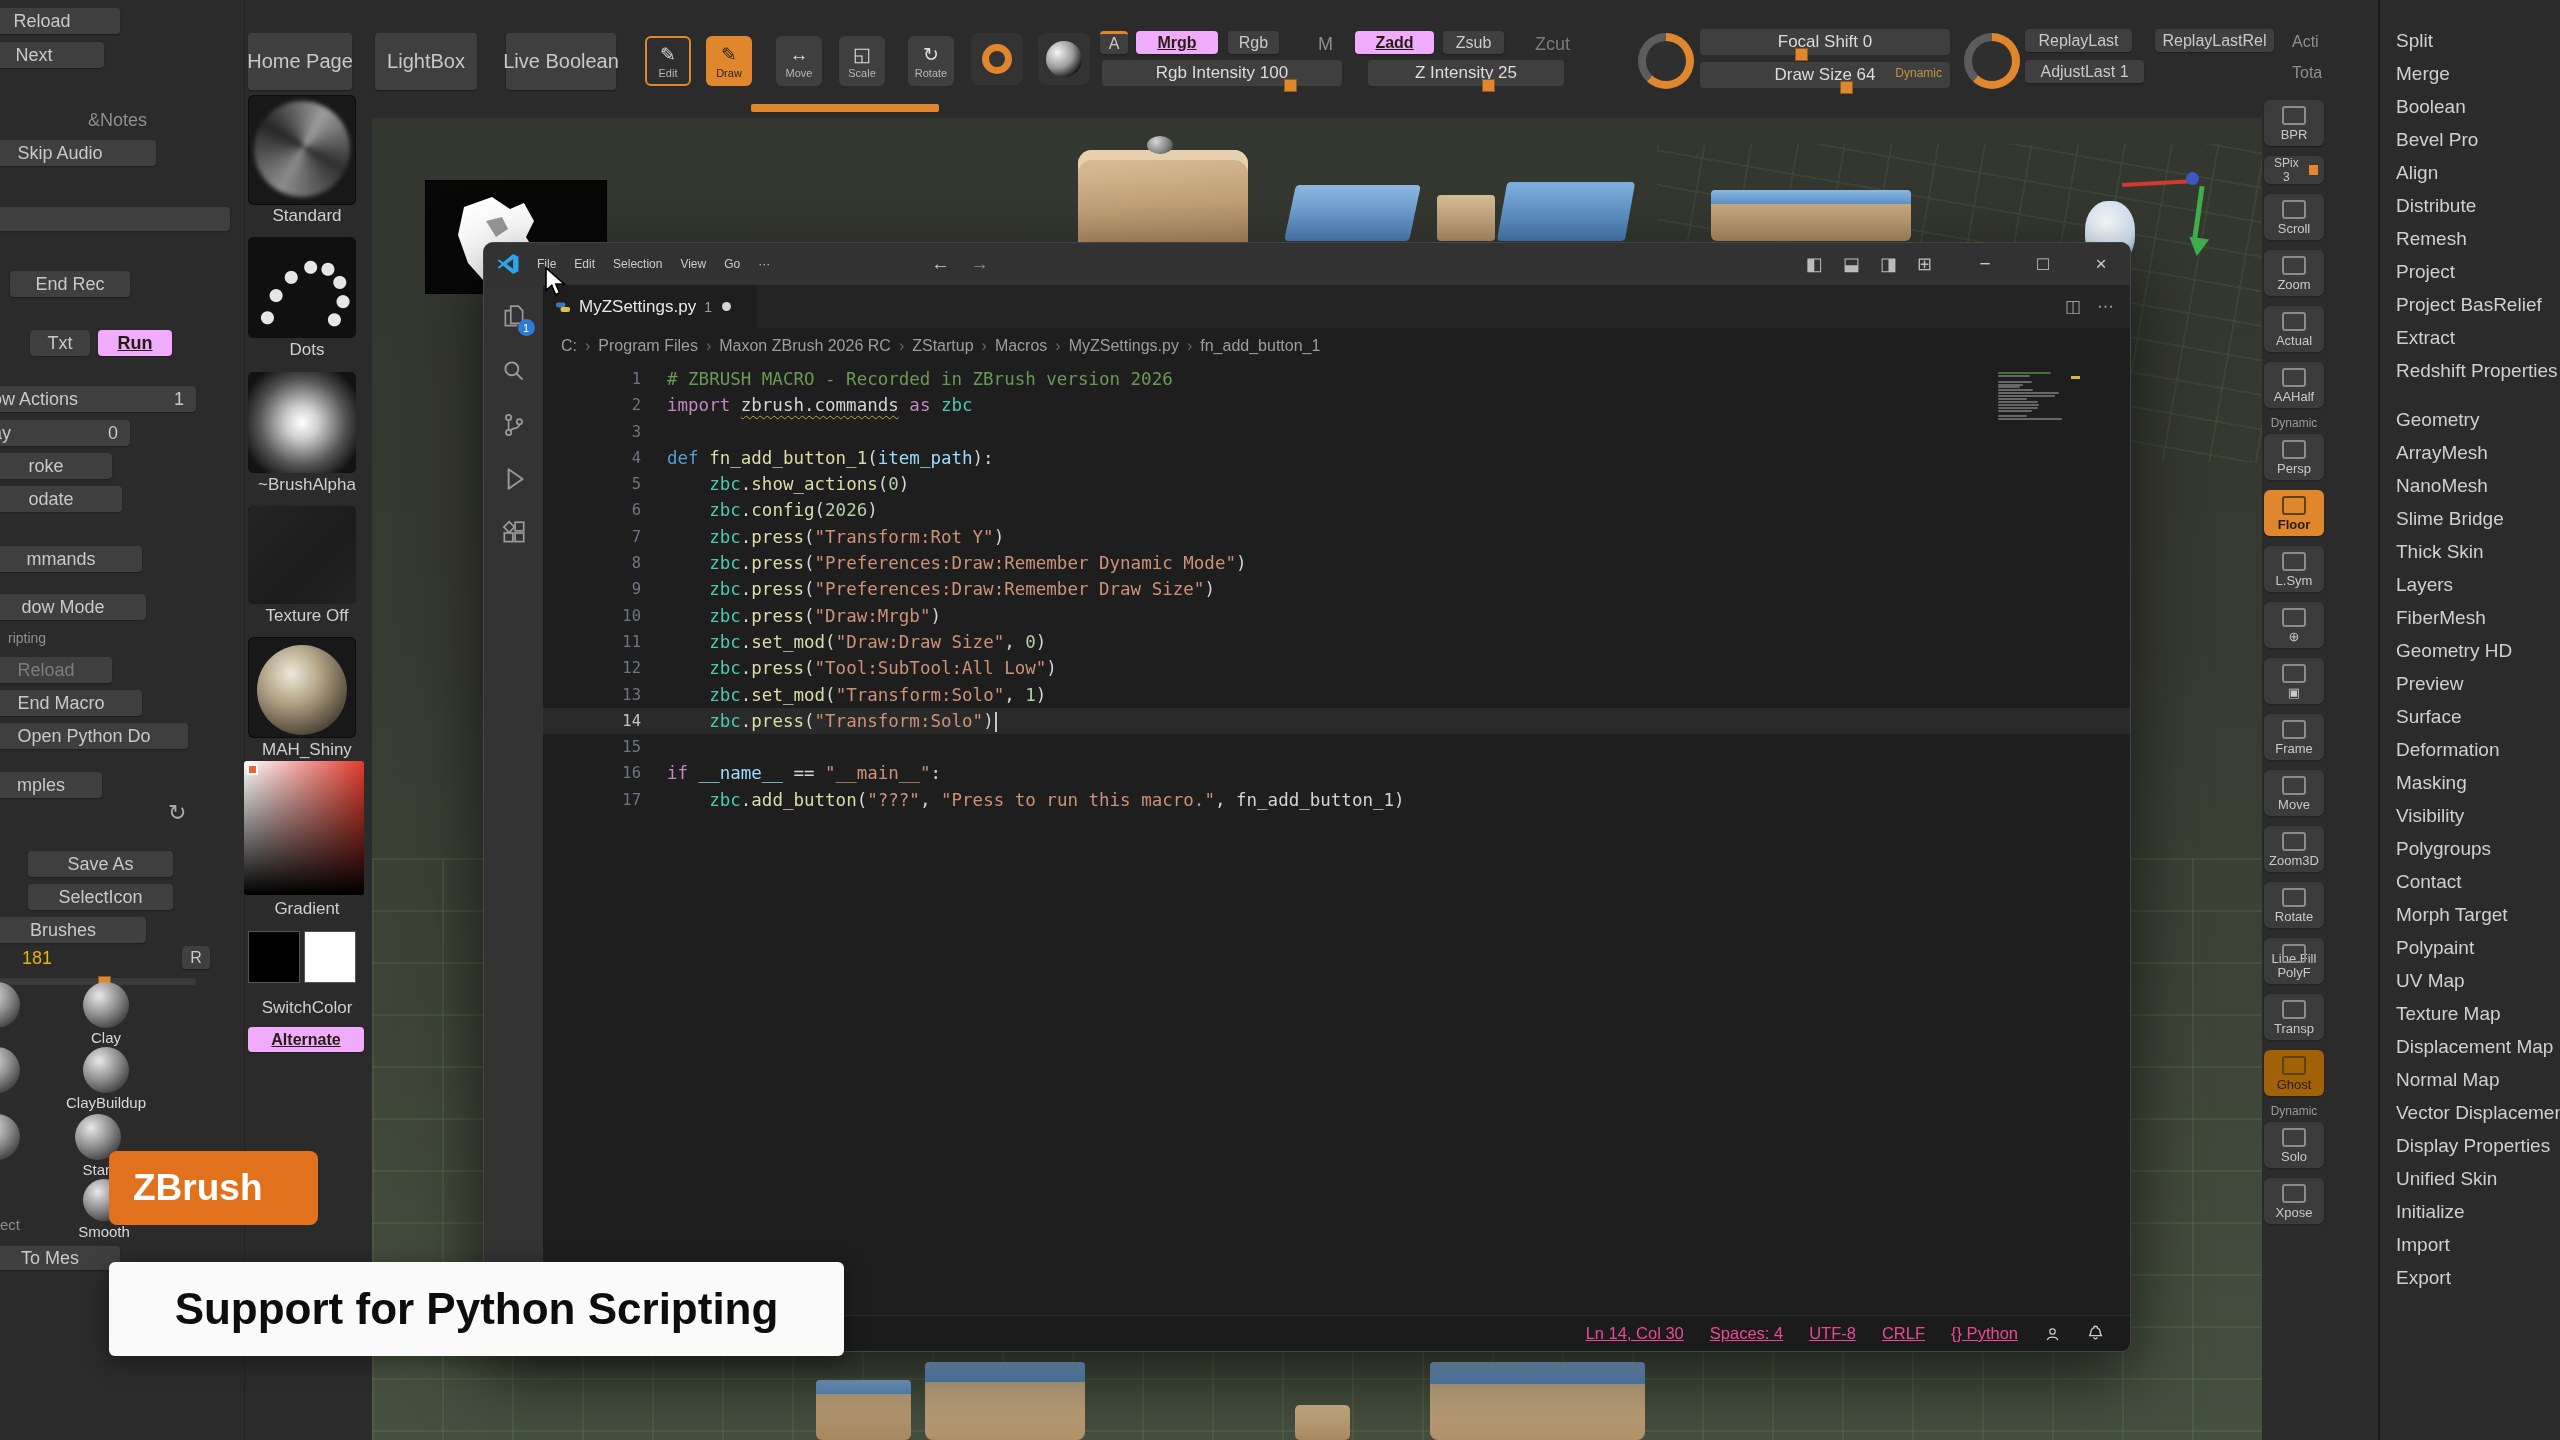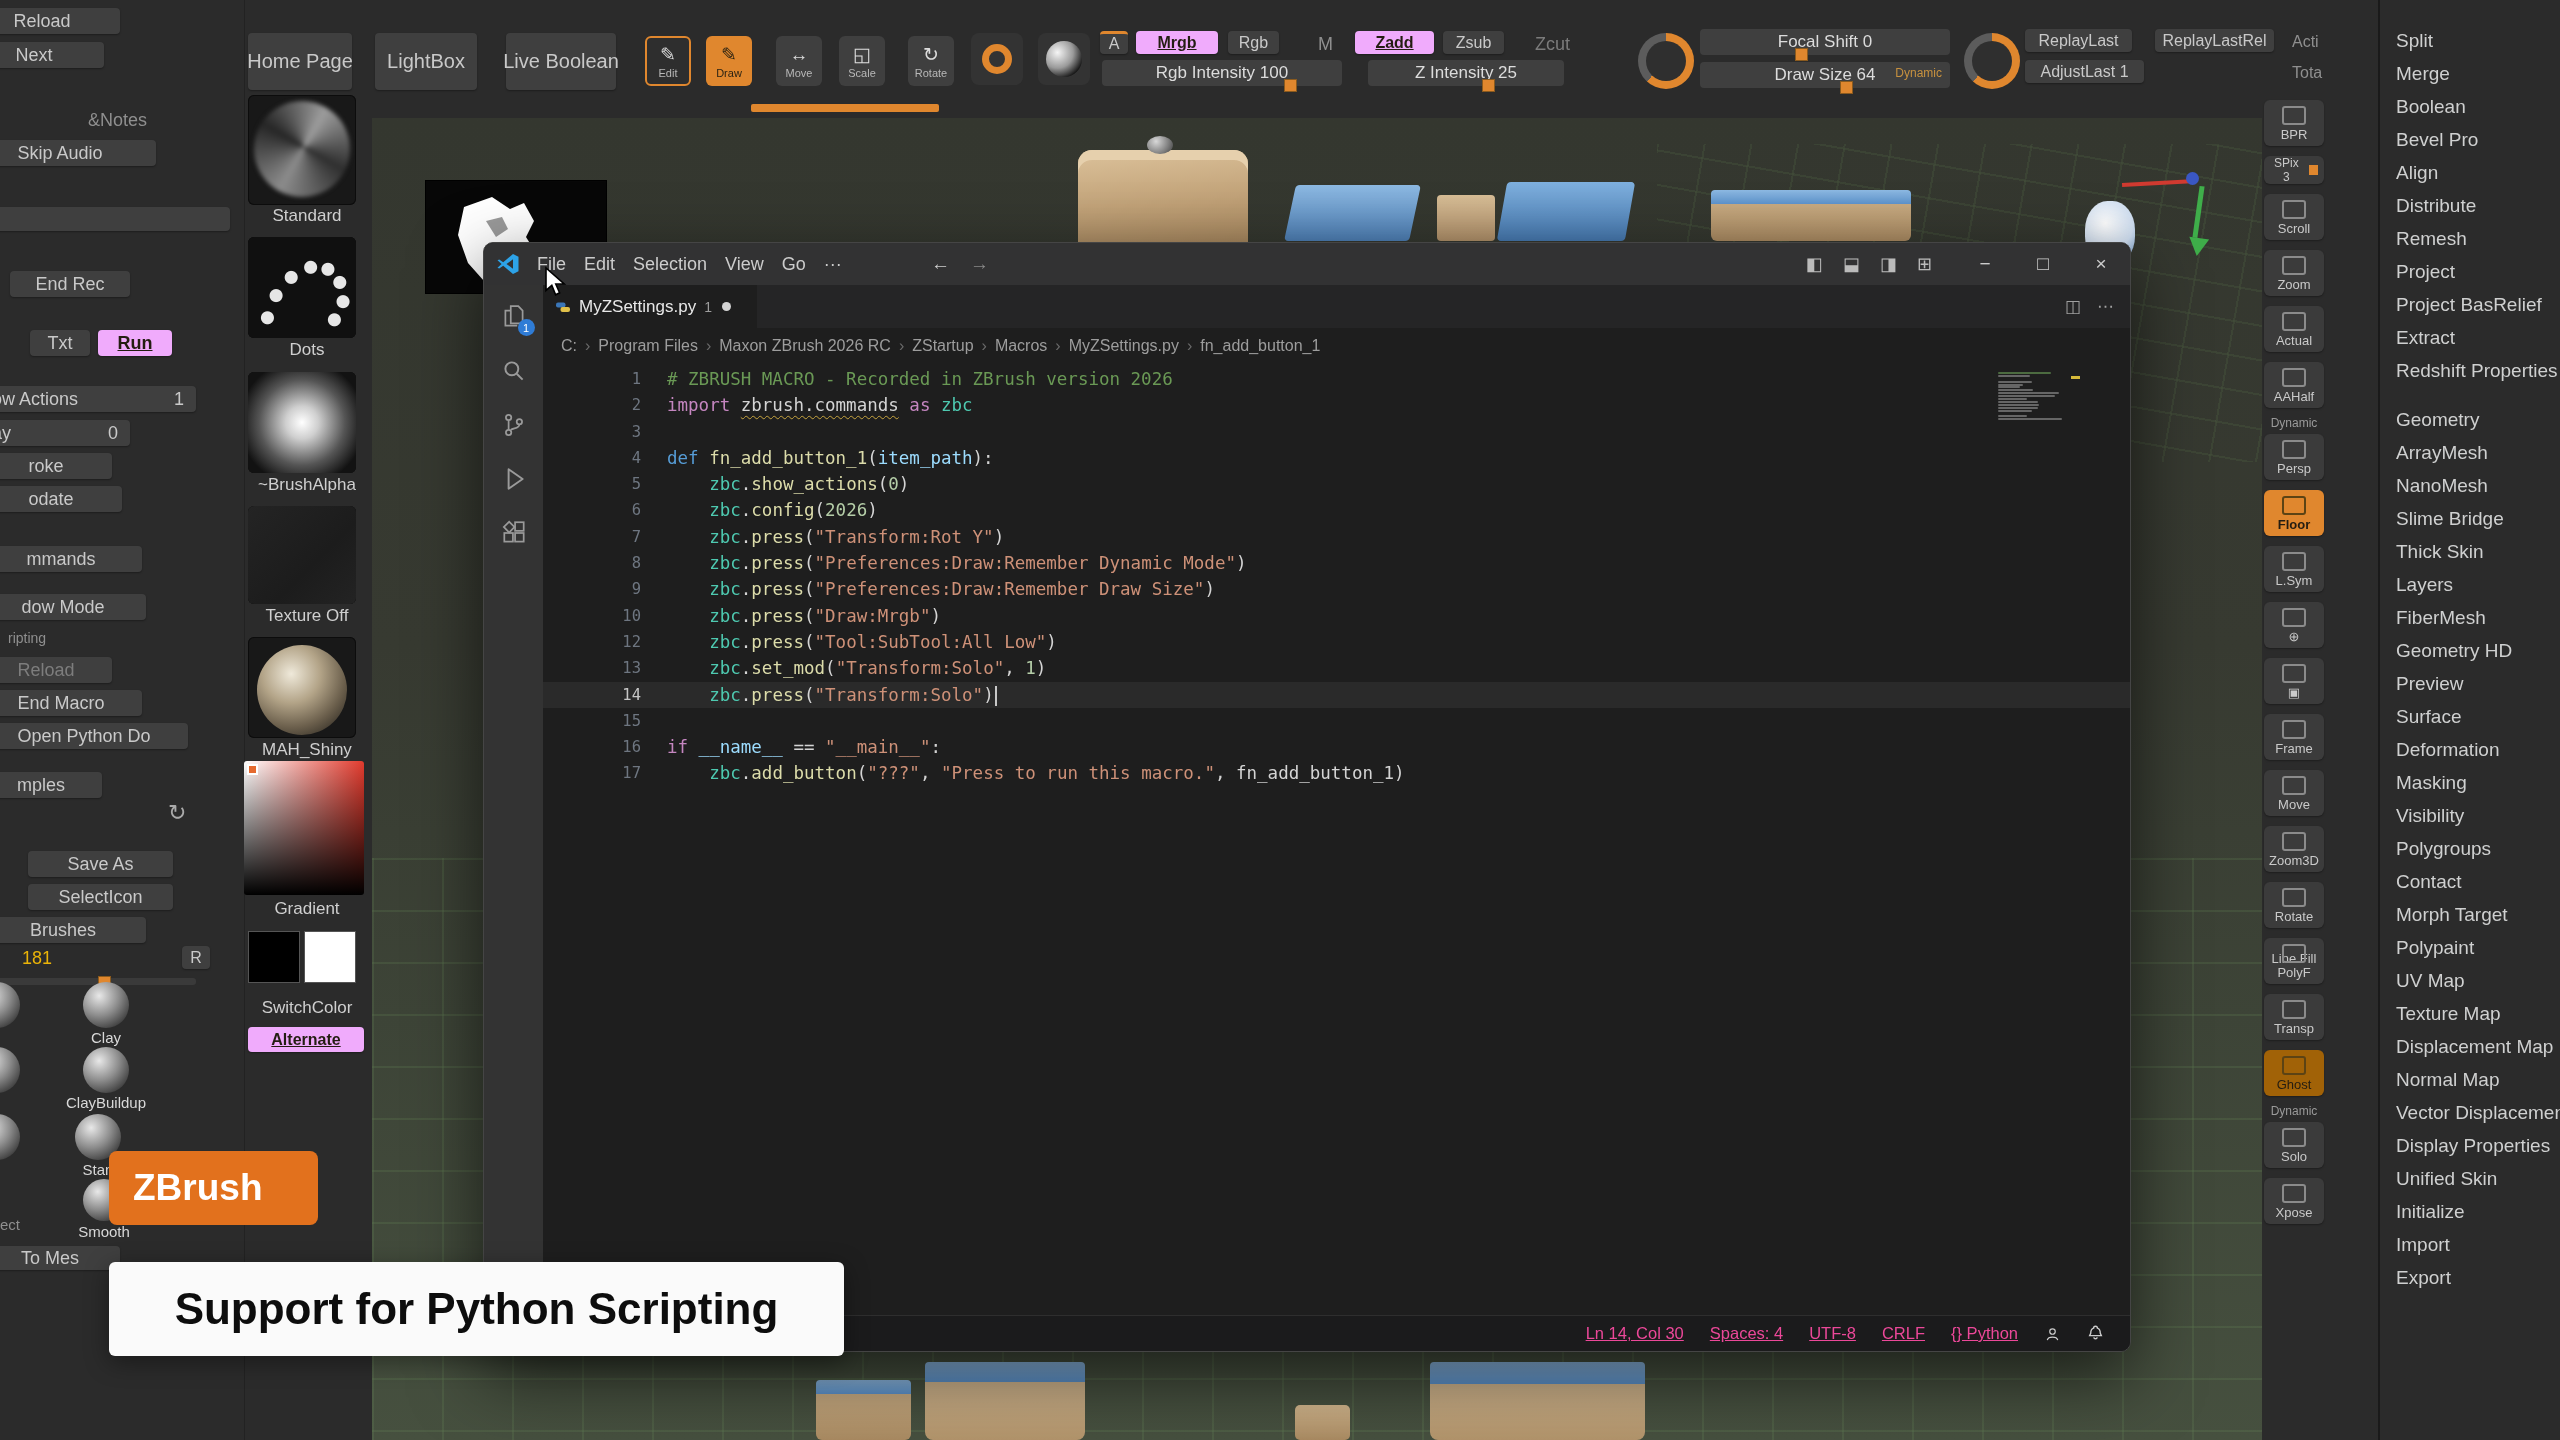--- a/index.html
+++ b/index.html
@@ -110,21 +110,21 @@
   .brushcirc-in{width:40px;height:40px;border-radius:50%;background:#2f2f2f;}
   .atoggle{border-top:3px solid #e0872e;}
 
   
   .vscode{position:absolute;left:483px;top:242px;width:1648px;height:1110px;background:#1e1e1e;
     border:1px solid #454545;border-radius:10px;overflow:hidden;z-index:10;
     box-shadow:0 24px 70px rgba(0,0,0,.6);display:flex;flex-direction:column;}
   .vs-titlebar{height:42px;background:#323233;display:flex;align-items:center;position:relative;flex:0 0 42px;}
   .vs-logo{position:absolute;left:12px;top:9px;}
   .vs-menus{display:flex;margin-left:44px;}
-  .menu-item{padding:0 9px;font-size:18px;color:#cccccc;line-height:42px;}
+  .menu-item{padding:0 9px;font-size:12px;color:#cccccc;line-height:42px;}
   .nav-arrow{position:absolute;top:0;line-height:42px;font-size:19px;color:#cfcfcf;}
   .vs-search{position:absolute;left:50%;transform:translateX(-50%);top:6px;width:640px;height:30px;
     background:#3f3f40;border:1px solid #5d5d5d;border-radius:7px;display:flex;align-items:center;
     justify-content:center;gap:8px;color:#b5b5b5;font-size:16px;}
   .ti-group{position:absolute;right:198px;top:0;display:flex;gap:20px;}
   .ticon{line-height:42px;font-size:18px;color:#bbb;}
   .win-controls{position:absolute;right:0;top:0;display:flex;}
   .wc{width:58px;line-height:42px;text-align:center;font-size:19px;color:#ccc;}
   .vs-body{flex:1;display:flex;min-height:0;}
   .vs-activitybar{width:59px;background:#333333;display:flex;flex-direction:column;align-items:center;
@@ -583,20 +583,24 @@
               </div>
               <div class="code-line">
                 <span class="ln">9</span>
                 <span class="lc"><span class="tok pl">    </span><span class="tok mod">zbc</span><span class="tok pl">.</span><span class="tok fn">press</span><span class="tok pl">(</span><span class="tok str">"Preferences:Draw:Remember Draw Size"</span><span class="tok pl">)</span></span>
               </div>
               <div class="code-line">
                 <span class="ln">10</span>
                 <span class="lc"><span class="tok pl">    </span><span class="tok mod">zbc</span><span class="tok pl">.</span><span class="tok fn">press</span><span class="tok pl">(</span><span class="tok str">"Draw:Mrgb"</span><span class="tok pl">)</span></span>
               </div>
               <div class="code-line">
+                <span class="ln">11</span>
+                <span class="lc"><span class="tok pl">    </span><span class="tok mod">zbc</span><span class="tok pl">.</span><span class="tok fn">set_mod</span><span class="tok pl">(</span><span class="tok str">"Draw:Draw Size"</span><span class="tok pl">, </span><span class="tok num">0</span><span class="tok pl">)</span></span>
+              </div>
+              <div class="code-line">
                 <span class="ln">12</span>
                 <span class="lc"><span class="tok pl">    </span><span class="tok mod">zbc</span><span class="tok pl">.</span><span class="tok fn">press</span><span class="tok pl">(</span><span class="tok str">"Tool:SubTool:All Low"</span><span class="tok pl">)</span></span>
               </div>
               <div class="code-line">
                 <span class="ln">13</span>
                 <span class="lc"><span class="tok pl">    </span><span class="tok mod">zbc</span><span class="tok pl">.</span><span class="tok fn">set_mod</span><span class="tok pl">(</span><span class="tok str">"Transform:Solo"</span><span class="tok pl">, </span><span class="tok num">1</span><span class="tok pl">)</span></span>
               </div>
               <div class="code-line current">
                 <span class="ln">14</span>
                 <span class="lc"><span class="tok pl">    </span><span class="tok mod">zbc</span><span class="tok pl">.</span><span class="tok fn">press</span><span class="tok pl">(</span><span class="tok str">"Transform:Solo"</span><span class="tok pl">)</span><span class="caret"></span></span>

